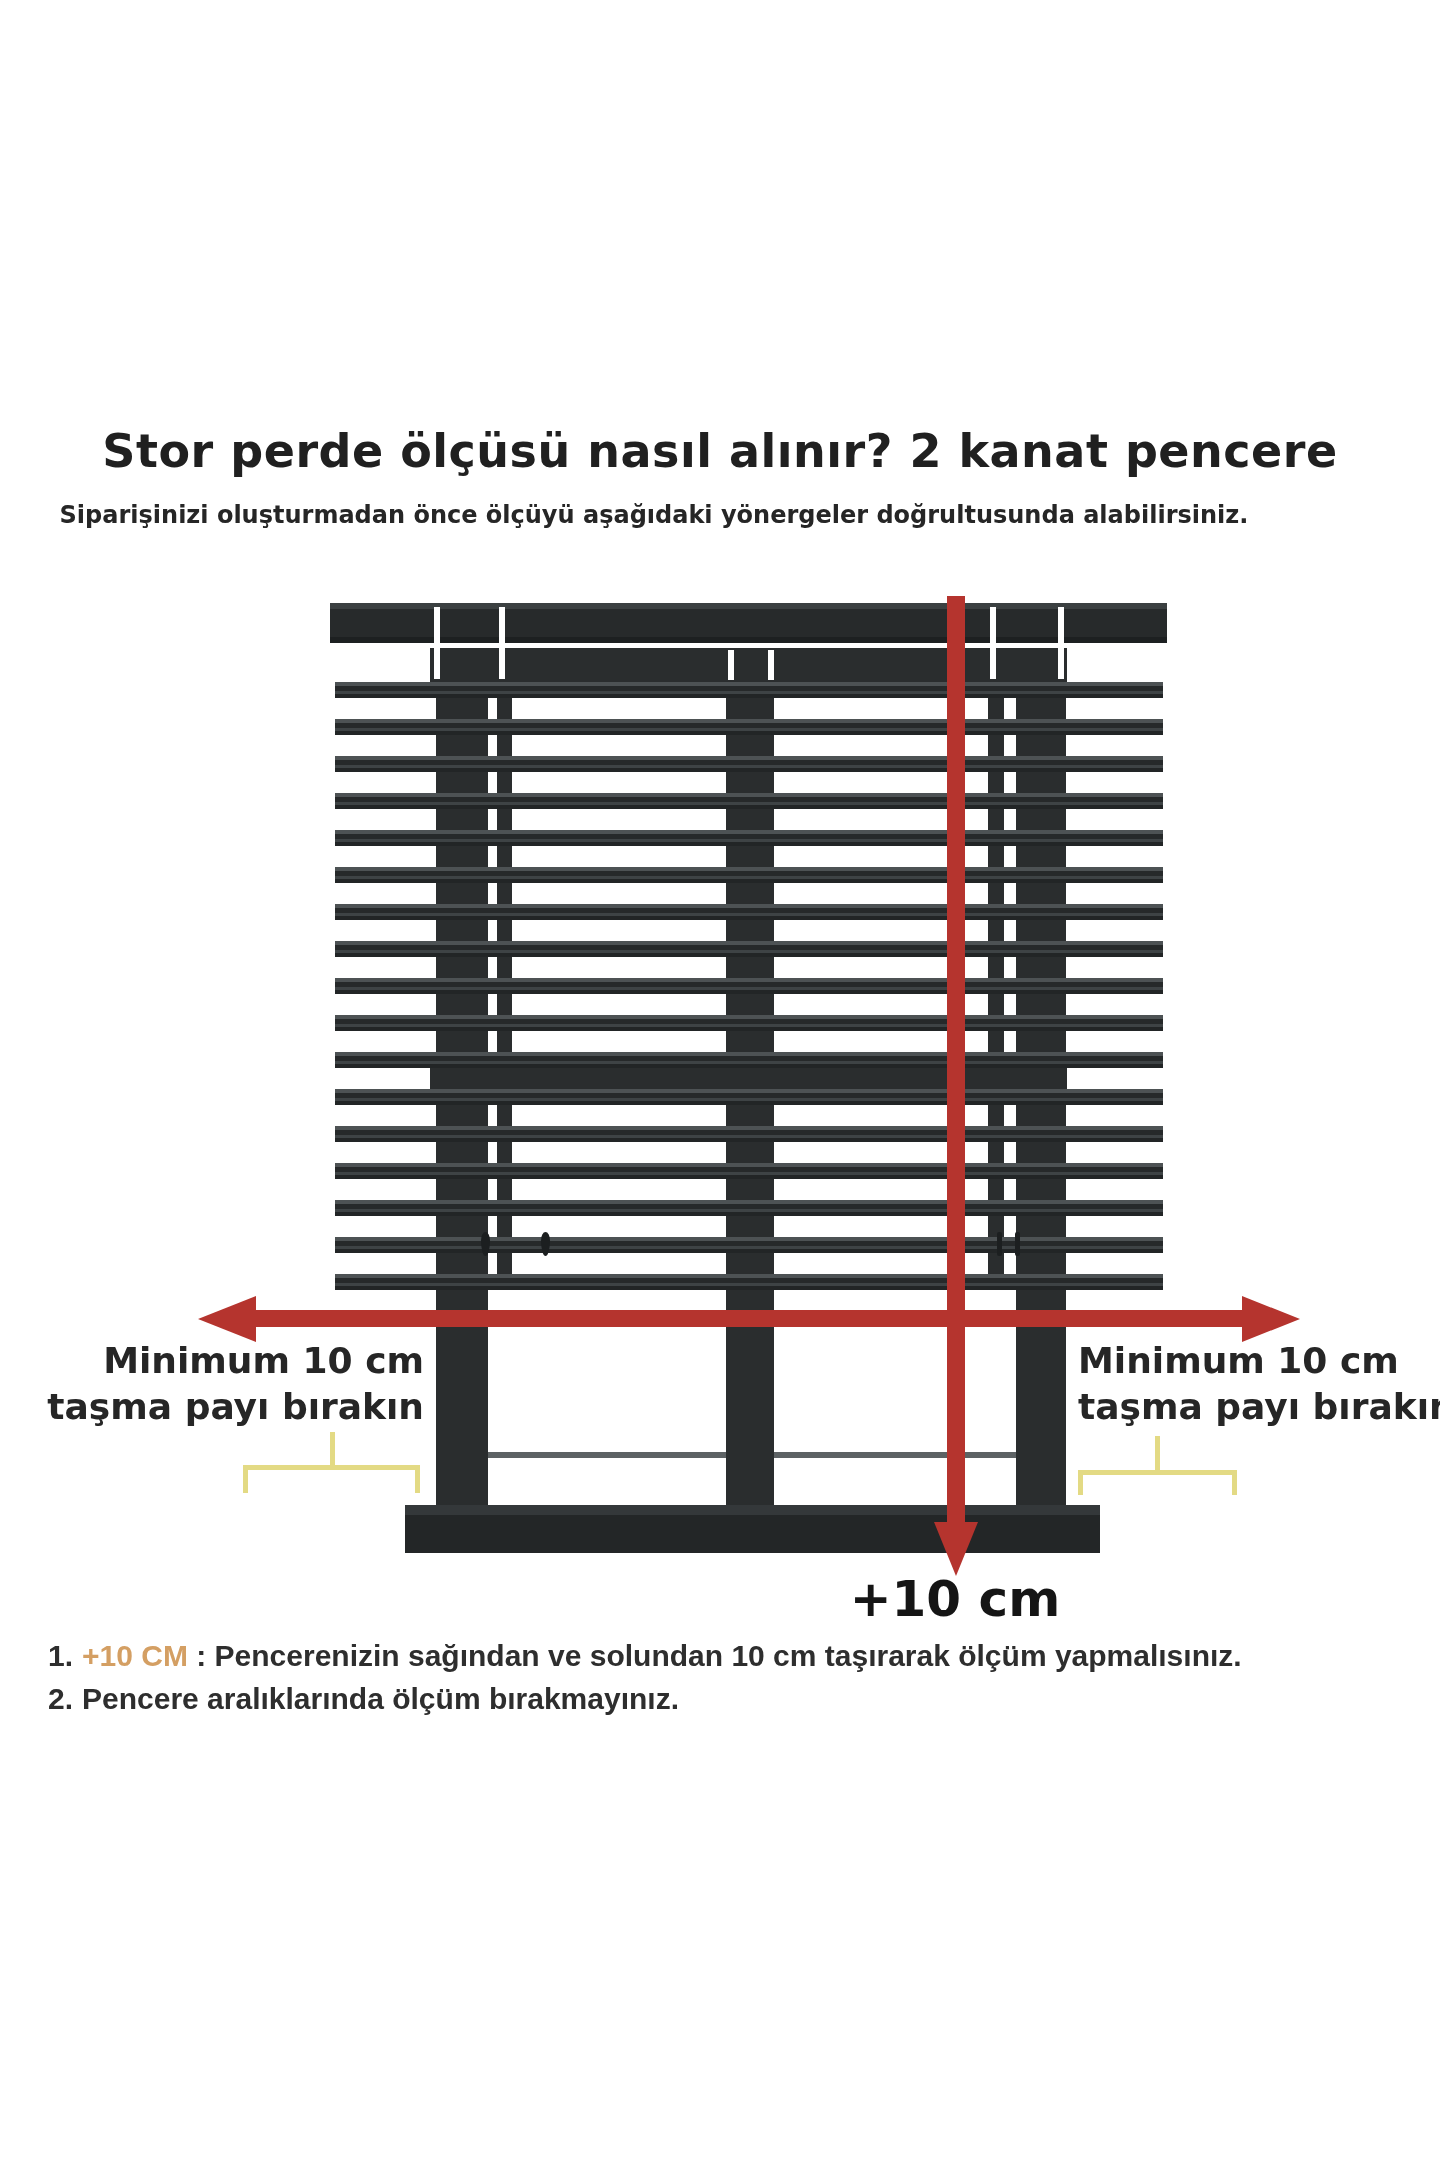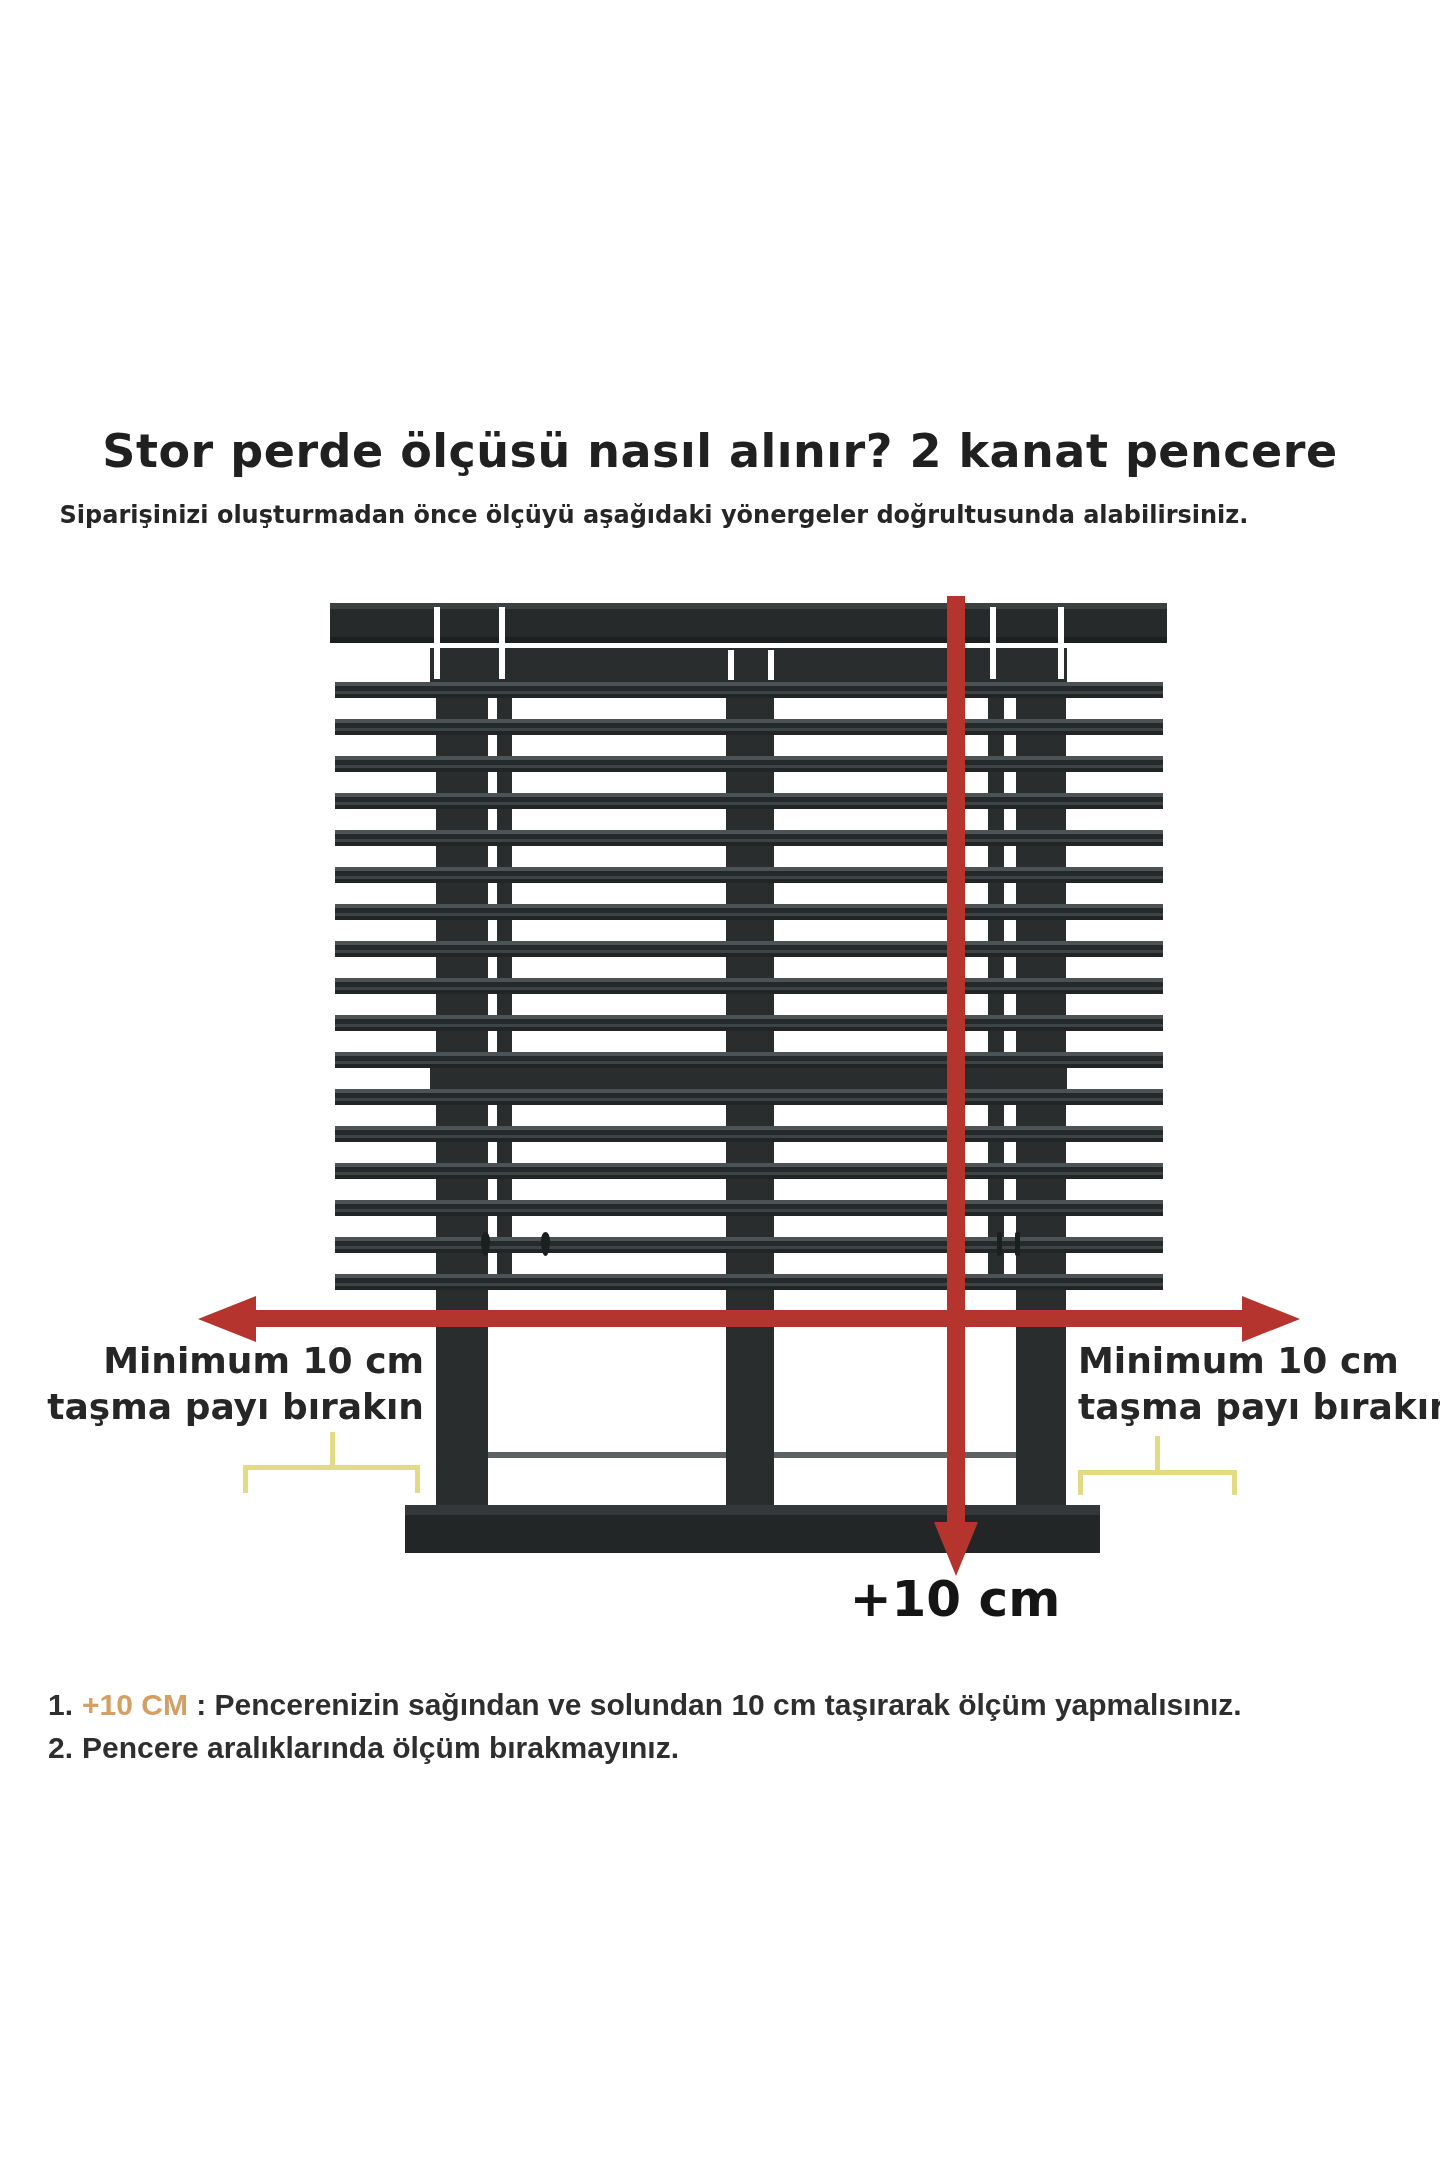--- a/index.html
+++ b/index.html
@@ -100,21 +100,21 @@
     text-align:center;
     font-size:50px;font-weight:600;color:#151515;
   }
 
   
   .bracket div{position:absolute;background:var(--yellow);}
   .bkt-h{height:5px;}
   .bkt-v{width:5px;}
 
   
-  .notes{left:48px;top:1683px;width:1360px;}
+  .notes{left:48px;top:1634px;width:1360px;}
   .note{
     font-family:"Liberation Sans",sans-serif;
     font-size:30px;font-weight:700;color:var(--note-ink);
     line-height:43px;white-space:nowrap;
   }
   .note .num{margin-right:9px;}
   .note .accent{color:var(--accent);}
 </style>
 </head>
 <body>

